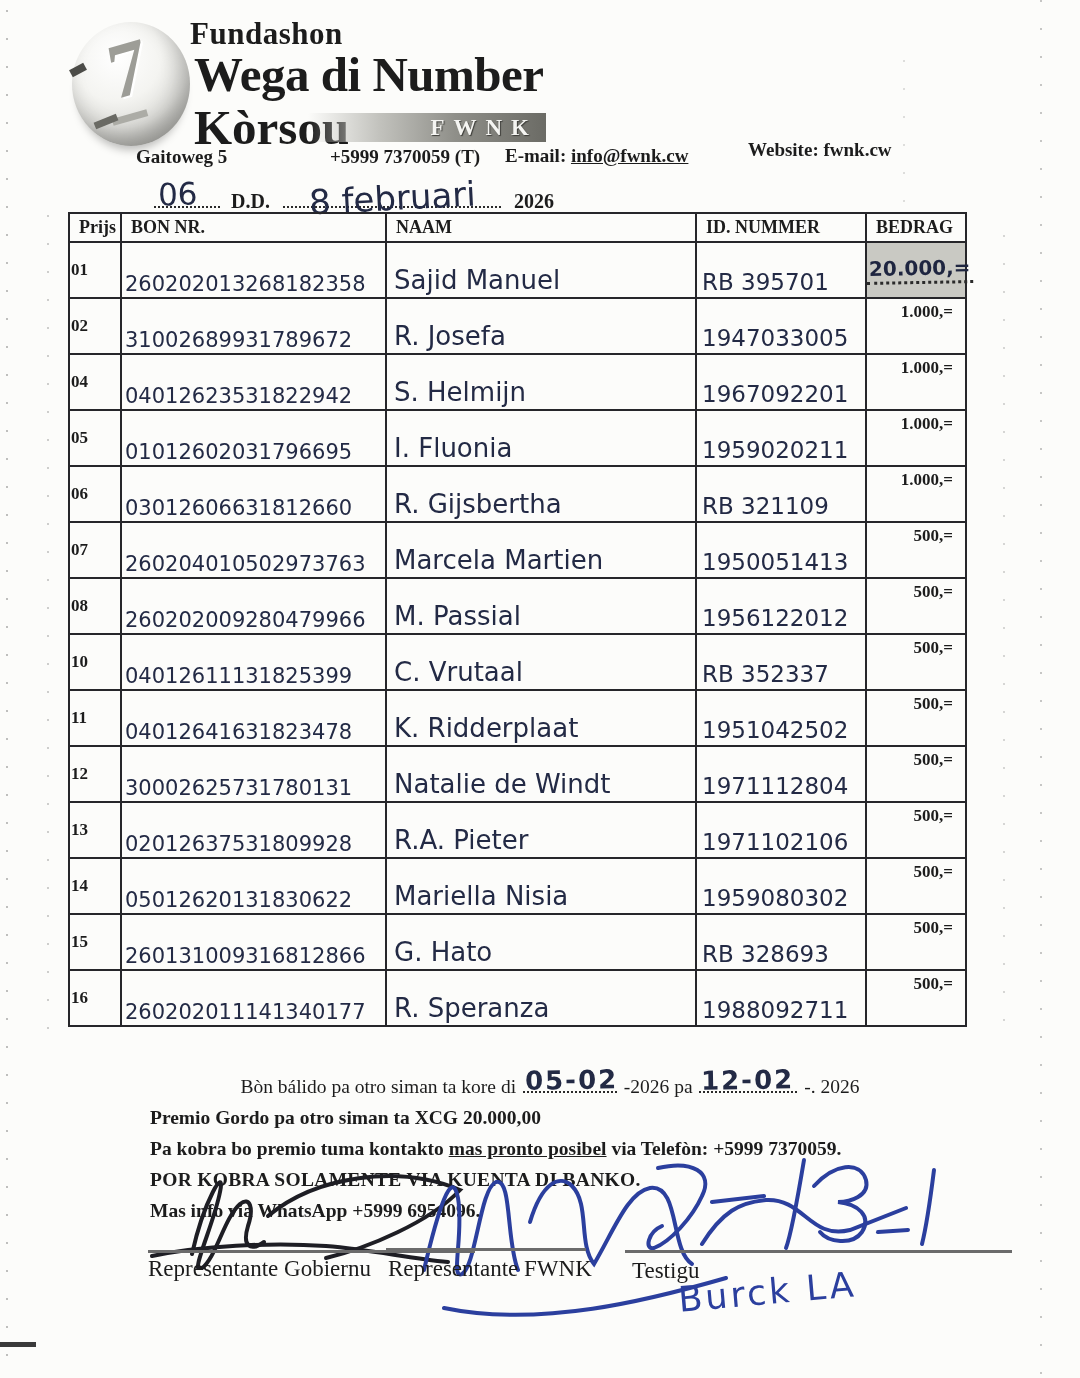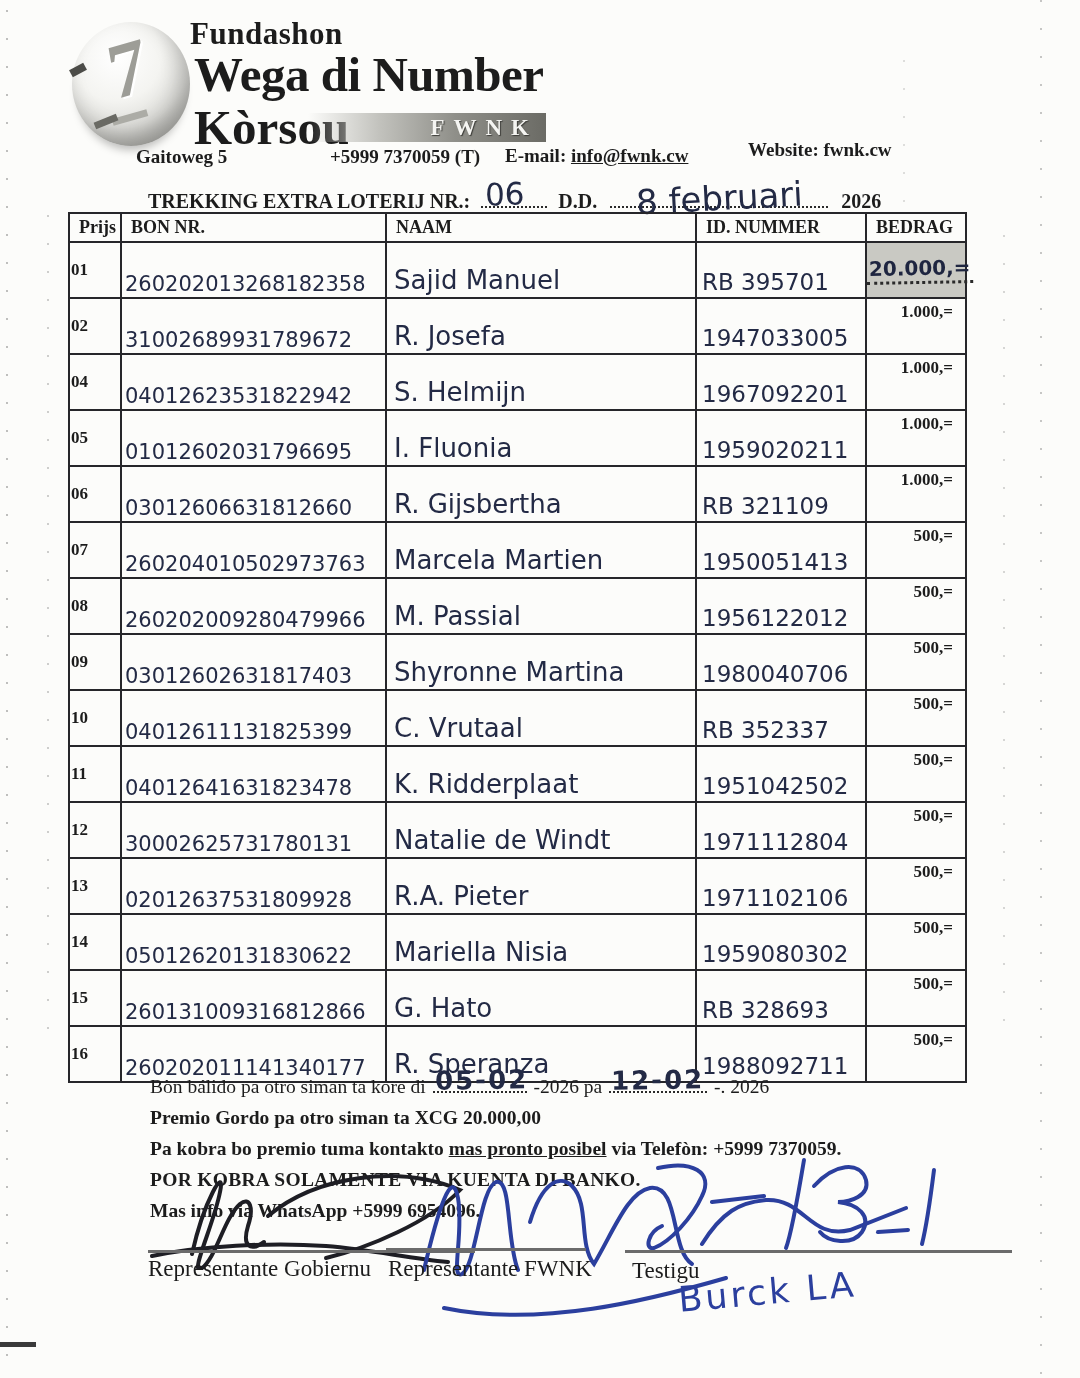--- a/index.html
+++ b/index.html
@@ -53,21 +53,21 @@
   td.c-id{font-size:23px;vertical-align:bottom;padding:4px 0 2px 5px;white-space:nowrap;}
   td.c-bedrag{font-size:17px;font-weight:600;vertical-align:top;text-align:right;padding:3px 12px 0 0;}
   td.c-bon,td.c-naam,td.c-id{transform:rotate(0deg);}
   td.hl{background:#c9c9c3;text-align:center;vertical-align:middle;padding:0;}
   td.hl .bedrag-hw{font-family:"DejaVu Sans",sans-serif;color:#1e2540;font-weight:bold;font-size:20px;
         border-bottom:3px dotted #2a2a2a;padding:0 2px 1px 2px;display:inline-block;transform:rotate(-1deg);}
 
   
   .foot{position:absolute;left:150px;top:1072px;width:800px;font-size:19.5px;line-height:30px;white-space:nowrap;}
   .fline{margin:0 0 1px 0;font-weight:bold;}
-  .f1{font-weight:normal;}
+  .f1{font-weight:normal;text-align:center;}
   .f4{letter-spacing:.3px;}
   .fdot{display:inline-block;position:relative;border-bottom:2px dotted #2a2a2a;height:15px;}
   .fd1{width:94px;margin:0 2px;}
   .fd2{width:98px;margin:0 2px;}
   .fhw{position:absolute;left:2px;bottom:-4px;font-size:26px;font-weight:bold;letter-spacing:2px;transform:rotate(-1deg);}
   .uline{text-decoration:underline;}
 
   
   .sigline{position:absolute;height:3px;background:#6b6b6b;}
   .sl1{left:148px;top:1250px;width:327px;}
@@ -108,21 +108,20 @@
   <div class="badge">
     <span>FWNK</span>
   </div>
 
   <div class="contact c-addr">Gaitoweg 5</div>
   <div class="contact c-phone">+5999 7370059 (T)</div>
   <div class="contact c-mail"><span>E-mail: </span><u>info@fwnk.cw</u></div>
   <div class="contact c-web"><span>Website: </span><span>fwnk.cw</span></div>
 
   <div class="trek">
-    <span>TREKKING EXTRA LOTERIJ NR.:</span>
     <span class="dotline d-nr"><span class="hw hw-over">06</span></span>
     <span>D.D.</span>
     <span class="dotline d-date"><span class="hw hw-over hw-date">8 februari</span></span>
     <span>2026</span>
   </div>
 
   <table class="lot">
     <colgroup>
         <col style="width:52px">
         <col style="width:265px">
@@ -183,27 +182,20 @@
           <td class="c-bedrag"><span class="bedrag-print">500,=</span></td>
         </tr>
         <tr>
           <td class="c-prijs">08</td>
           <td class="c-bon hw">260202009280479966</td>
           <td class="c-naam hw">M. Passial</td>
           <td class="c-id hw">1956122012</td>
           <td class="c-bedrag"><span class="bedrag-print">500,=</span></td>
         </tr>
         <tr>
-          <td class="c-prijs">09</td>
-          <td class="c-bon hw">03012602631817403</td>
-          <td class="c-naam hw">Shyronne Martina</td>
-          <td class="c-id hw">1980040706</td>
-          <td class="c-bedrag"><span class="bedrag-print">500,=</span></td>
-        </tr>
-        <tr>
           <td class="c-prijs">10</td>
           <td class="c-bon hw">04012611131825399</td>
           <td class="c-naam hw">C. Vrutaal</td>
           <td class="c-id hw">RB 352337</td>
           <td class="c-bedrag"><span class="bedrag-print">500,=</span></td>
         </tr>
         <tr>
           <td class="c-prijs">11</td>
           <td class="c-bon hw">04012641631823478</td>
           <td class="c-naam hw">K. Ridderplaat</td>

